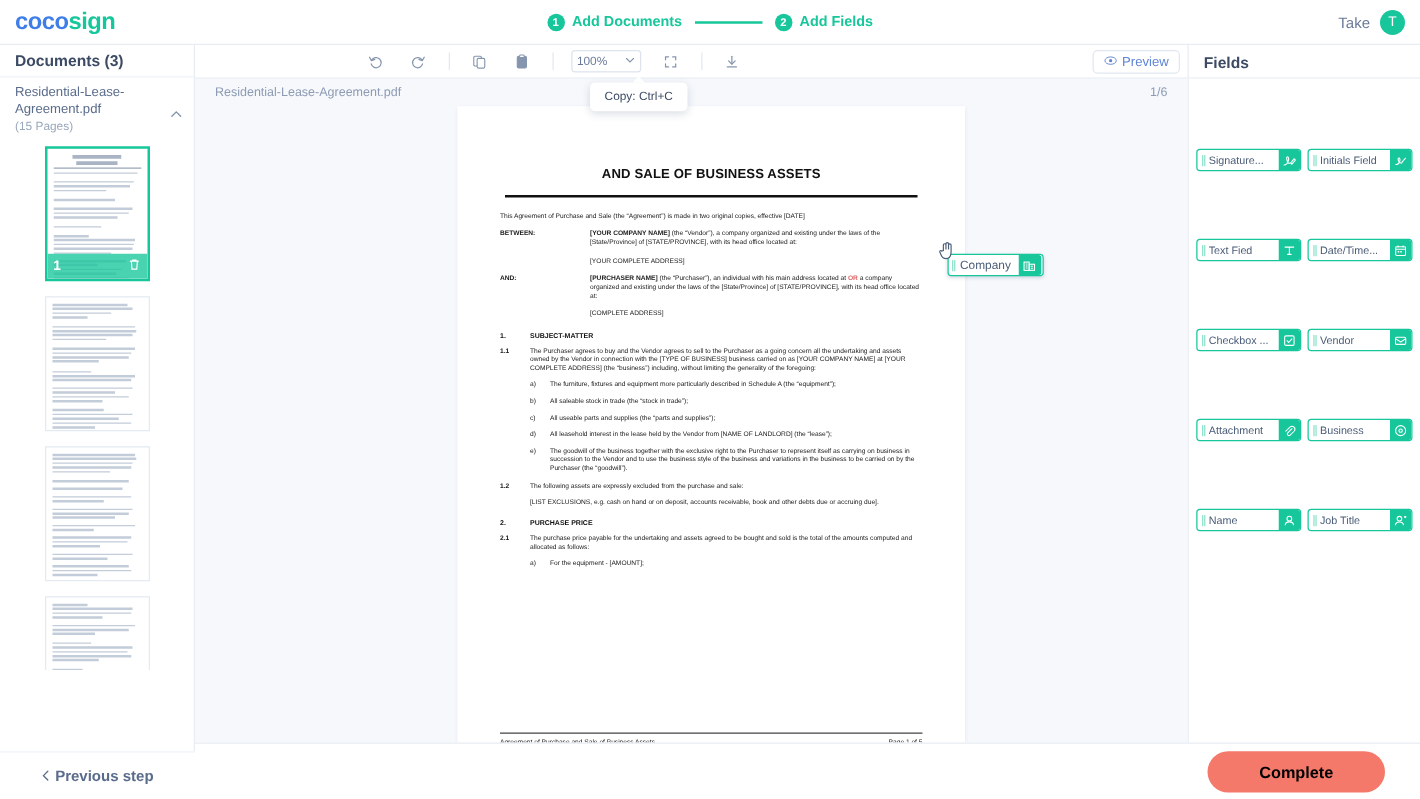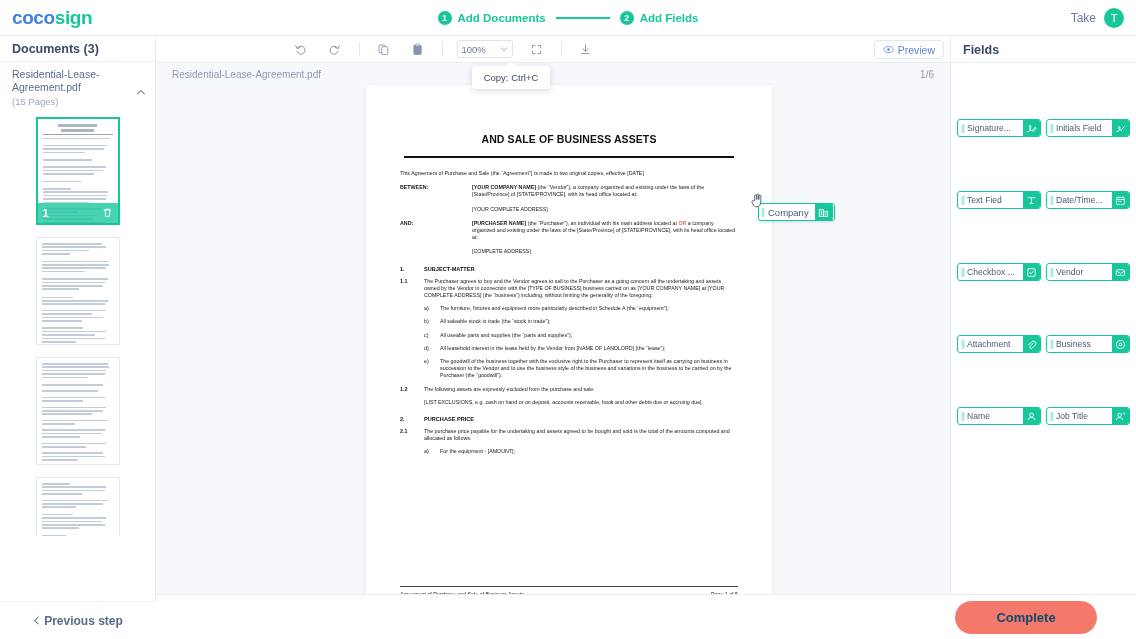--- a/index.html
+++ b/index.html
@@ -223,22 +223,22 @@
     display: flex; align-items: center; justify-content: center;
     margin: 0 0 0 0;
   }
 
   
   .bottombar {
     position: absolute; left: 156px; right: 0; bottom: 0; height: 45px;
     background: #fff; border-top: 1px solid #e8edf3;
   }
   .complete-btn {
-    position: absolute; right: 39px; top: 6px; width: 142px; height: 33px;
-    background: #f4796b; border-radius: 17px; color: #0c4a6e;
+    position: absolute; right: 28px; top: 6px; width: 142px; height: 33px;
+    background: #f4796b; border-radius: 17px; color: #000000;
     display: flex; align-items: center; justify-content: center;
     font-size: 13px; font-weight: bold;
   }
   .grip-svg { display:block; }
 </style>
 </head>
 <body>
 
 <div class="topbar">
   <div class="logo">

